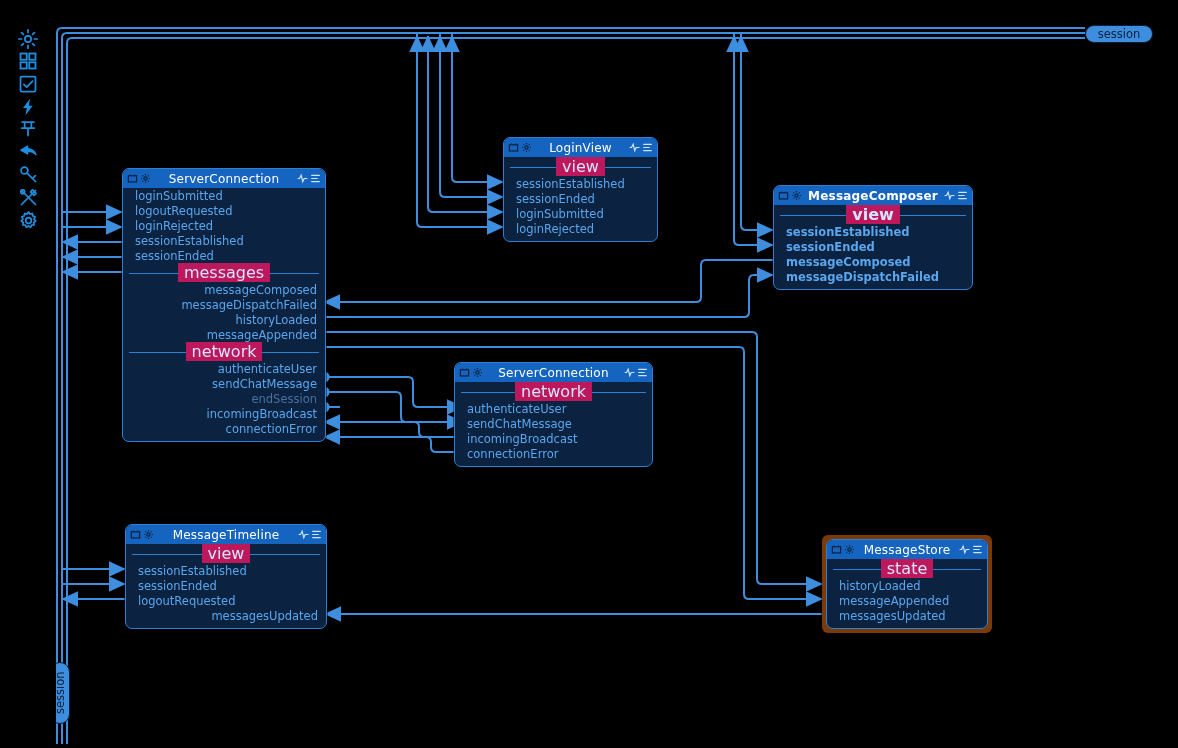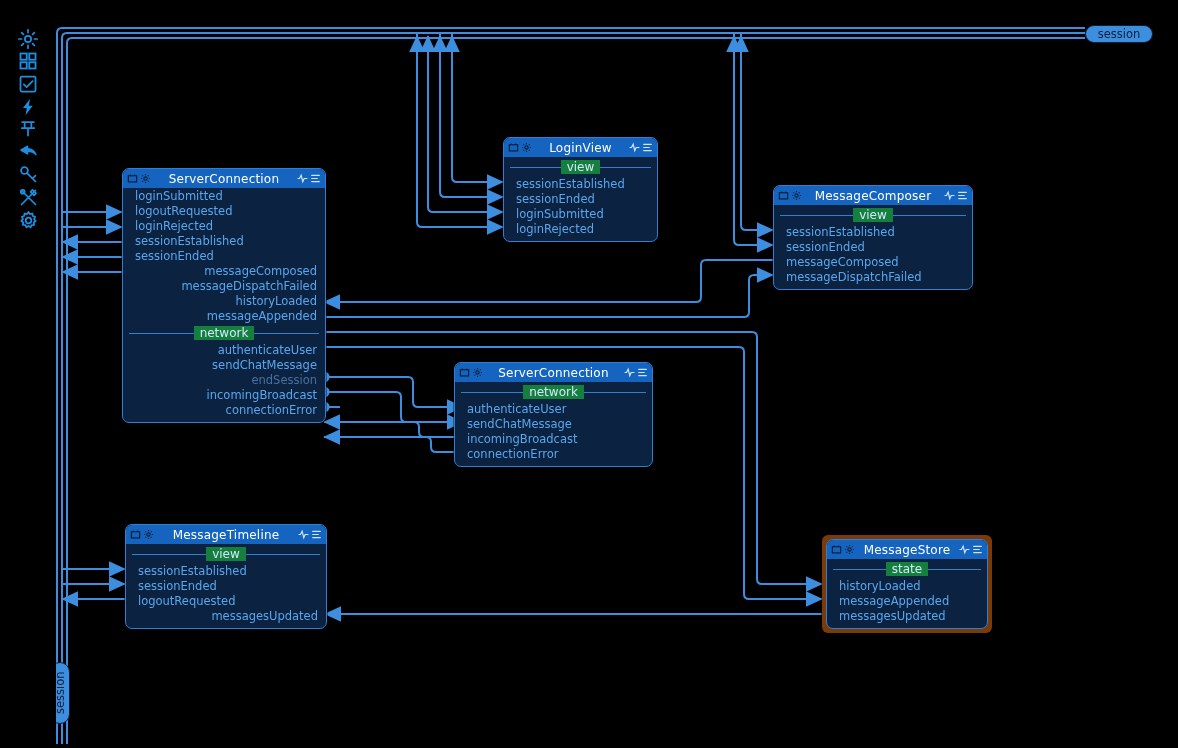--- a/index.html
+++ b/index.html
@@ -23,21 +23,21 @@
 
   .n-head{height:19px;background:#1565c0;display:flex;align-items:center;
           justify-content:space-between;padding:0 4px;}
   .n-title{flex:1;text-align:center;color:#ffffff;font-size:12px;letter-spacing:.2px;
            white-space:nowrap;overflow:hidden;}
   .hicons{display:flex;align-items:center;gap:2px;}
   .hicons svg{display:block;}
 
   .grp{position:relative;height:19px;display:flex;align-items:center;justify-content:center;}
   .grp .ln{position:absolute;left:6px;right:6px;top:50%;height:1px;background:#2f7fd4;}
-  .grp .gt{position:relative;z-index:2;background:#15803d;padding:0 6px;color:#d4e6ff;font-size:12px;}
+  .grp .gt{position:relative;z-index:2;background:#be185d;padding:0 6px;color:#d4e6ff;font-size:16px;}
 
   .port{height:15px;display:flex;align-items:center;font-size:11.5px;color:#5aa6ef;
         padding:0 8px;white-space:nowrap;}
   .port.l{justify-content:flex-start;padding-left:12px;}
   .port.r{justify-content:flex-end;}
   .port.dim{color:#4a6fa0;}
 
   .pill{position:absolute;z-index:30;background:#3e8ee0;border:1.5px solid #0a1f38;
         border-radius:11px;color:#0a1f38;font-size:11.5px;display:flex;align-items:center;
         justify-content:center;}
@@ -222,20 +222,24 @@
         </div>
         <div class="port l">
           <span>loginRejected</span>
         </div>
         <div class="port l">
           <span>sessionEstablished</span>
         </div>
         <div class="port l">
           <span>sessionEnded</span>
         </div>
+        <div class="grp">
+          <span class="ln"></span>
+          <span class="gt">messages</span>
+        </div>
         <div class="port r">
           <span>messageComposed</span>
         </div>
         <div class="port r">
           <span>messageDispatchFailed</span>
         </div>
         <div class="port r">
           <span>historyLoaded</span>
         </div>
         <div class="port r">
@@ -303,21 +307,21 @@
           <span>sessionEnded</span>
         </div>
         <div class="port l">
           <span>loginSubmitted</span>
         </div>
         <div class="port l">
           <span>loginRejected</span>
         </div>
         <div style="height:5px"></div>
       </div>
-      <div class="node" style="left: 773px; top: 185px; width: 198px;">
+      <div class="node" style="left: 773px; top: 185px; width: 198px; font-weight: bold;">
         <div class="n-head">
           <span class="hicons">
             <span>
               <svg width="11" height="11" viewBox="0 0 16 16" fill="none" stroke="#0b2340" stroke-width="1.8">
                 <rect x="2" y="4" width="12" height="9"></rect>
                 <path d="M5 4V2M11 4V2"></path>
               </svg>
             </span>
             <span>
               <svg width="11" height="11" viewBox="0 0 16 16" fill="none" stroke="#0b2340" stroke-width="1.7">

